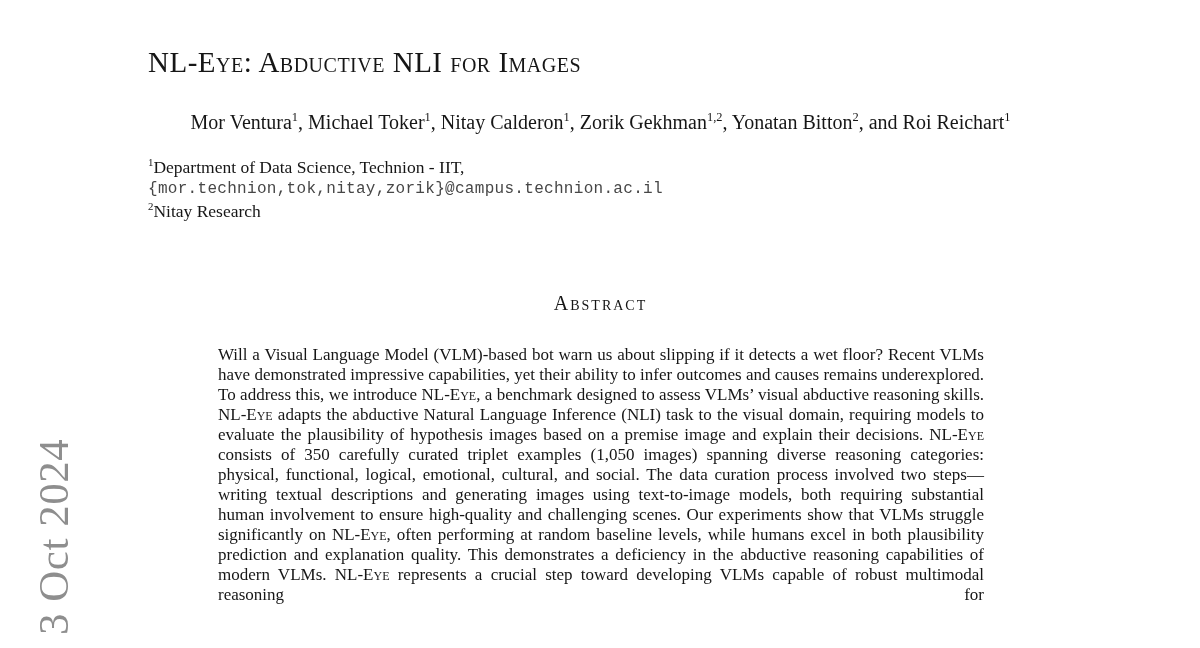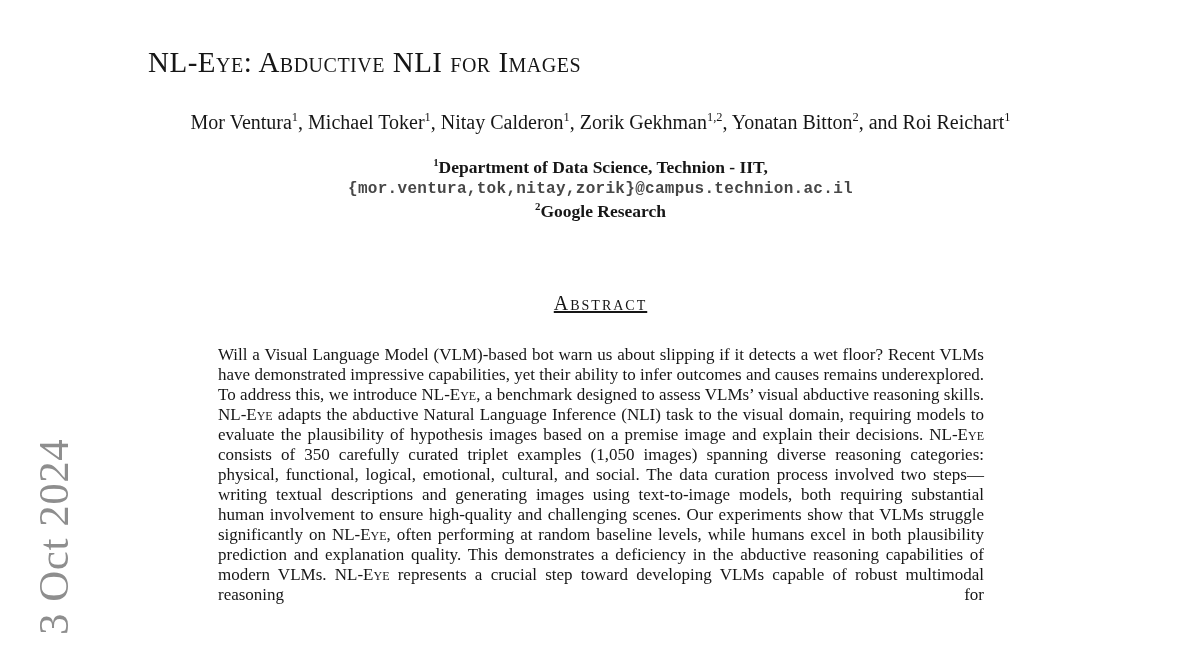--- a/index.html
+++ b/index.html
@@ -43,41 +43,38 @@
     text-align: center;
     font-size: 20px;
     white-space: nowrap;
   }
   sup { font-size: 0.62em; line-height: 0; }
 
   .affil {
     position: absolute;
     left: 148px; top: 156px;
     width: 905px;
-    text-align: center;
     font-size: 17.5px;
     line-height: 22px;
-    font-weight: bold;
   }
   .affil .email {
     font-family: "Liberation Mono", monospace;
     font-size: 16px;
     color: #474747;
     letter-spacing: 0.3px;
   }
 
   .abs-heading {
     position: absolute;
     left: 148px; top: 292px;
     width: 905px;
     text-align: center;
     font-size: 20px;
     font-variant: small-caps;
     letter-spacing: 2px;
-    text-decoration: underline;
   }
 
   .abs-body {
     position: absolute;
     left: 218px; top: 345px;
     width: 766px;
     margin: 0;
     font-size: 17px;
     line-height: 20px;
     text-align: justify;
@@ -92,21 +89,21 @@
 <div class="page">
 
   <div class="watermark">] 3 Oct 2024</div>
 
   <h1 class="title">NL-Eye: Abductive NLI for Images</h1>
 
   <div class="authors"><span><span>Mor Ventura</span><sup>1</sup><span>, </span></span><span><span>Michael Toker</span><sup>1</sup><span>, </span></span><span><span>Nitay Calderon</span><sup>1</sup><span>, </span></span><span><span>Zorik Gekhman</span><sup>1,2</sup><span>, </span></span><span><span>Yonatan Bitton</span><sup>2</sup><span>, and </span></span><span><span>Roi Reichart</span><sup>1</sup><span></span></span></div>
 
   <div class="affil">
     <div class="affil-line"><sup>1</sup><span>Department of Data Science, Technion - IIT,</span></div>
-    <div class="affil-line email">{mor.ventura,tok,nitay,zorik}@campus.technion.ac.il</div>
-    <div class="affil-line"><sup>2</sup><span>Google Research</span></div>
+    <div class="affil-line email">{mor.technion,tok,nitay,zorik}@campus.technion.ac.il</div>
+    <div class="affil-line"><sup>2</sup><span>Nitay Research</span></div>
   </div>
 
   <div class="abs-heading">Abstract</div>
 
   <p class="abs-body">Will a Visual Language Model (VLM)-based bot warn us about slipping if it detects a wet floor? Recent VLMs have demonstrated impressive capabilities, yet their ability to infer outcomes and causes remains underexplored. To address this, we introduce <span class="sc">NL-Eye</span>, a benchmark designed to assess VLMs’ visual abductive reasoning skills. <span class="sc">NL-Eye</span> adapts the abductive Natural Language Inference (NLI) task to the visual domain, requiring models to evaluate the plausibility of hypothesis images based on a premise image and explain their decisions. <span class="sc">NL-Eye</span> consists of 350 carefully curated triplet examples (1,050 images) spanning diverse reasoning categories: physical, functional, logical, emotional, cultural, and social. The data curation process involved two steps—writing textual descriptions and generating images using text-to-image models, both requiring substantial human involvement to ensure high-quality and challenging scenes. Our experiments show that VLMs struggle significantly on <span class="sc">NL-Eye</span>, often performing at random baseline levels, while humans excel in both plausibility prediction and explanation quality. This demonstrates a deficiency in the abductive reasoning capabilities of modern VLMs. <span class="sc">NL-Eye</span> represents a crucial step toward developing VLMs capable of robust multimodal reasoning for</p>
 
 </div>
 
 </body></html>

